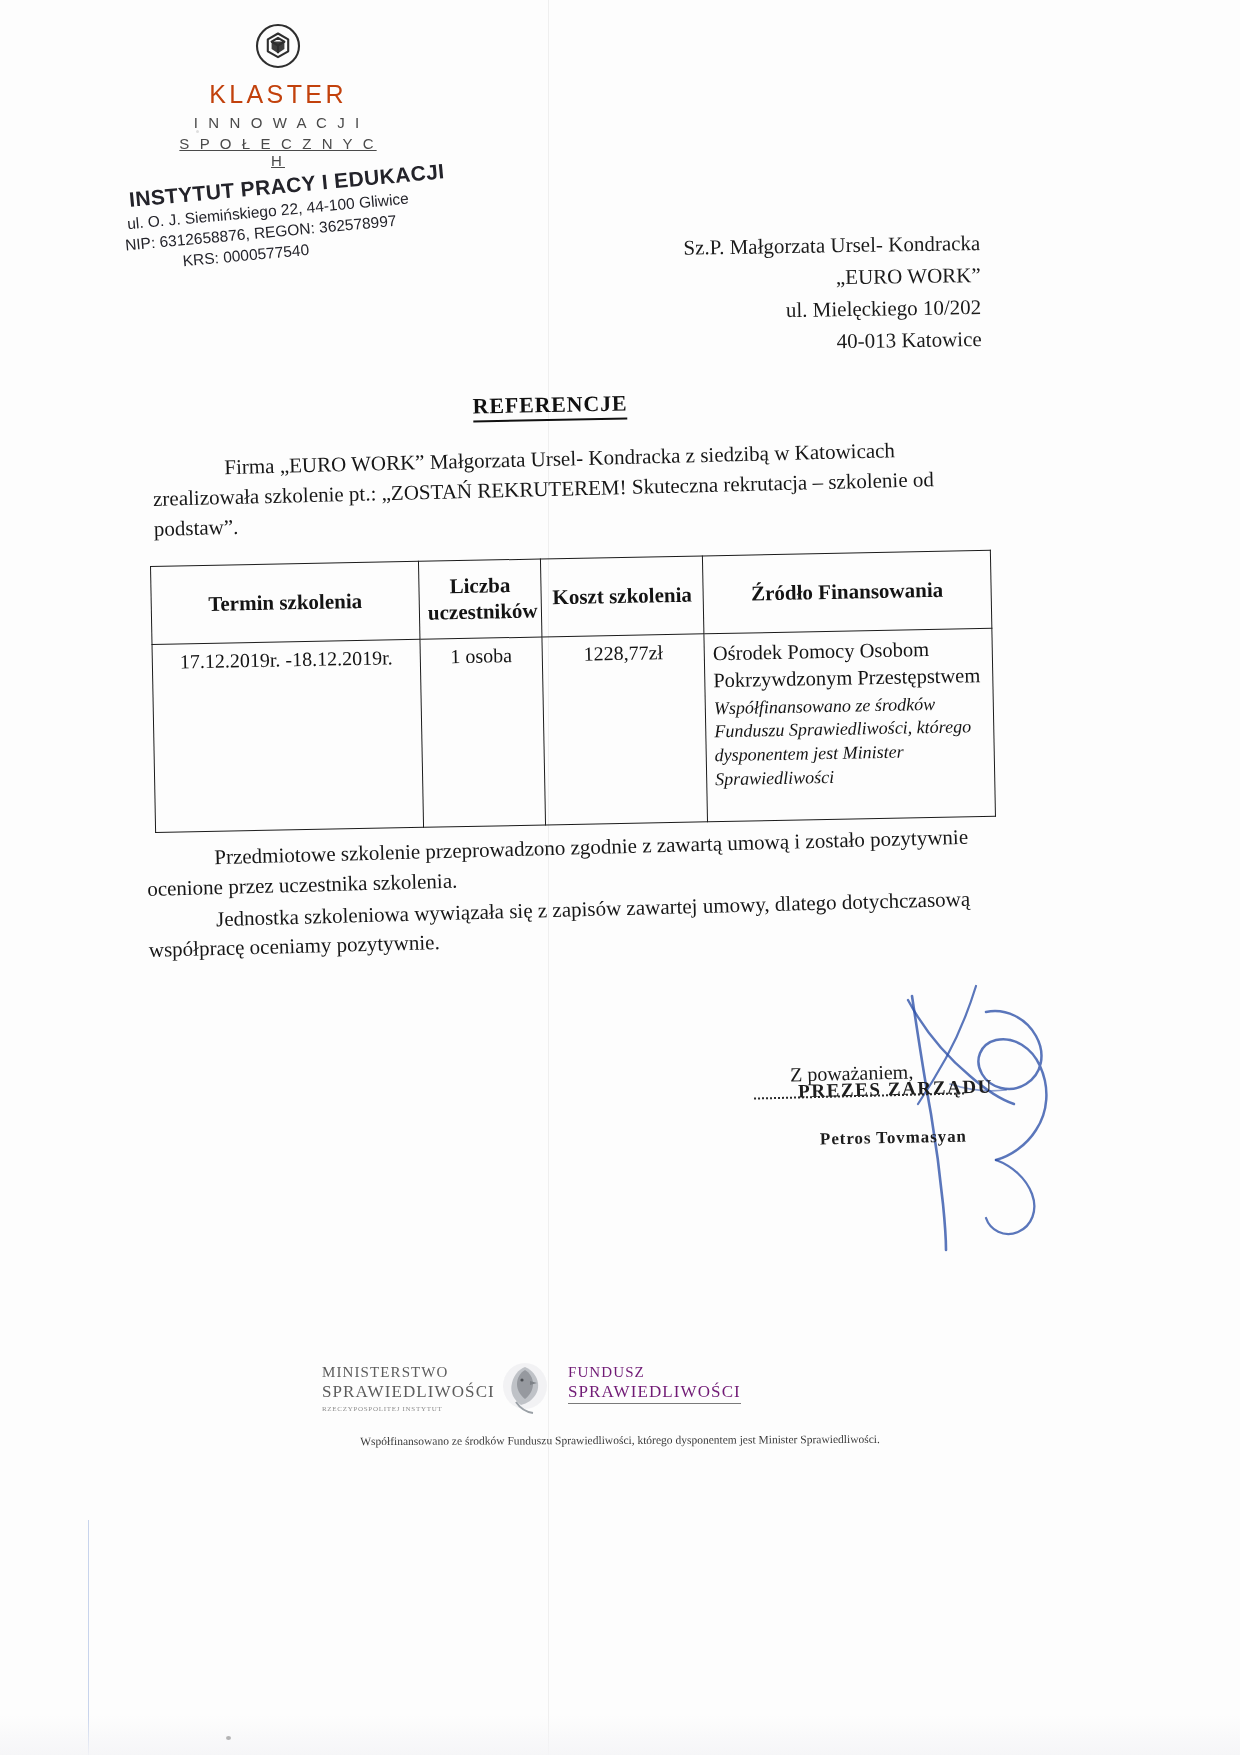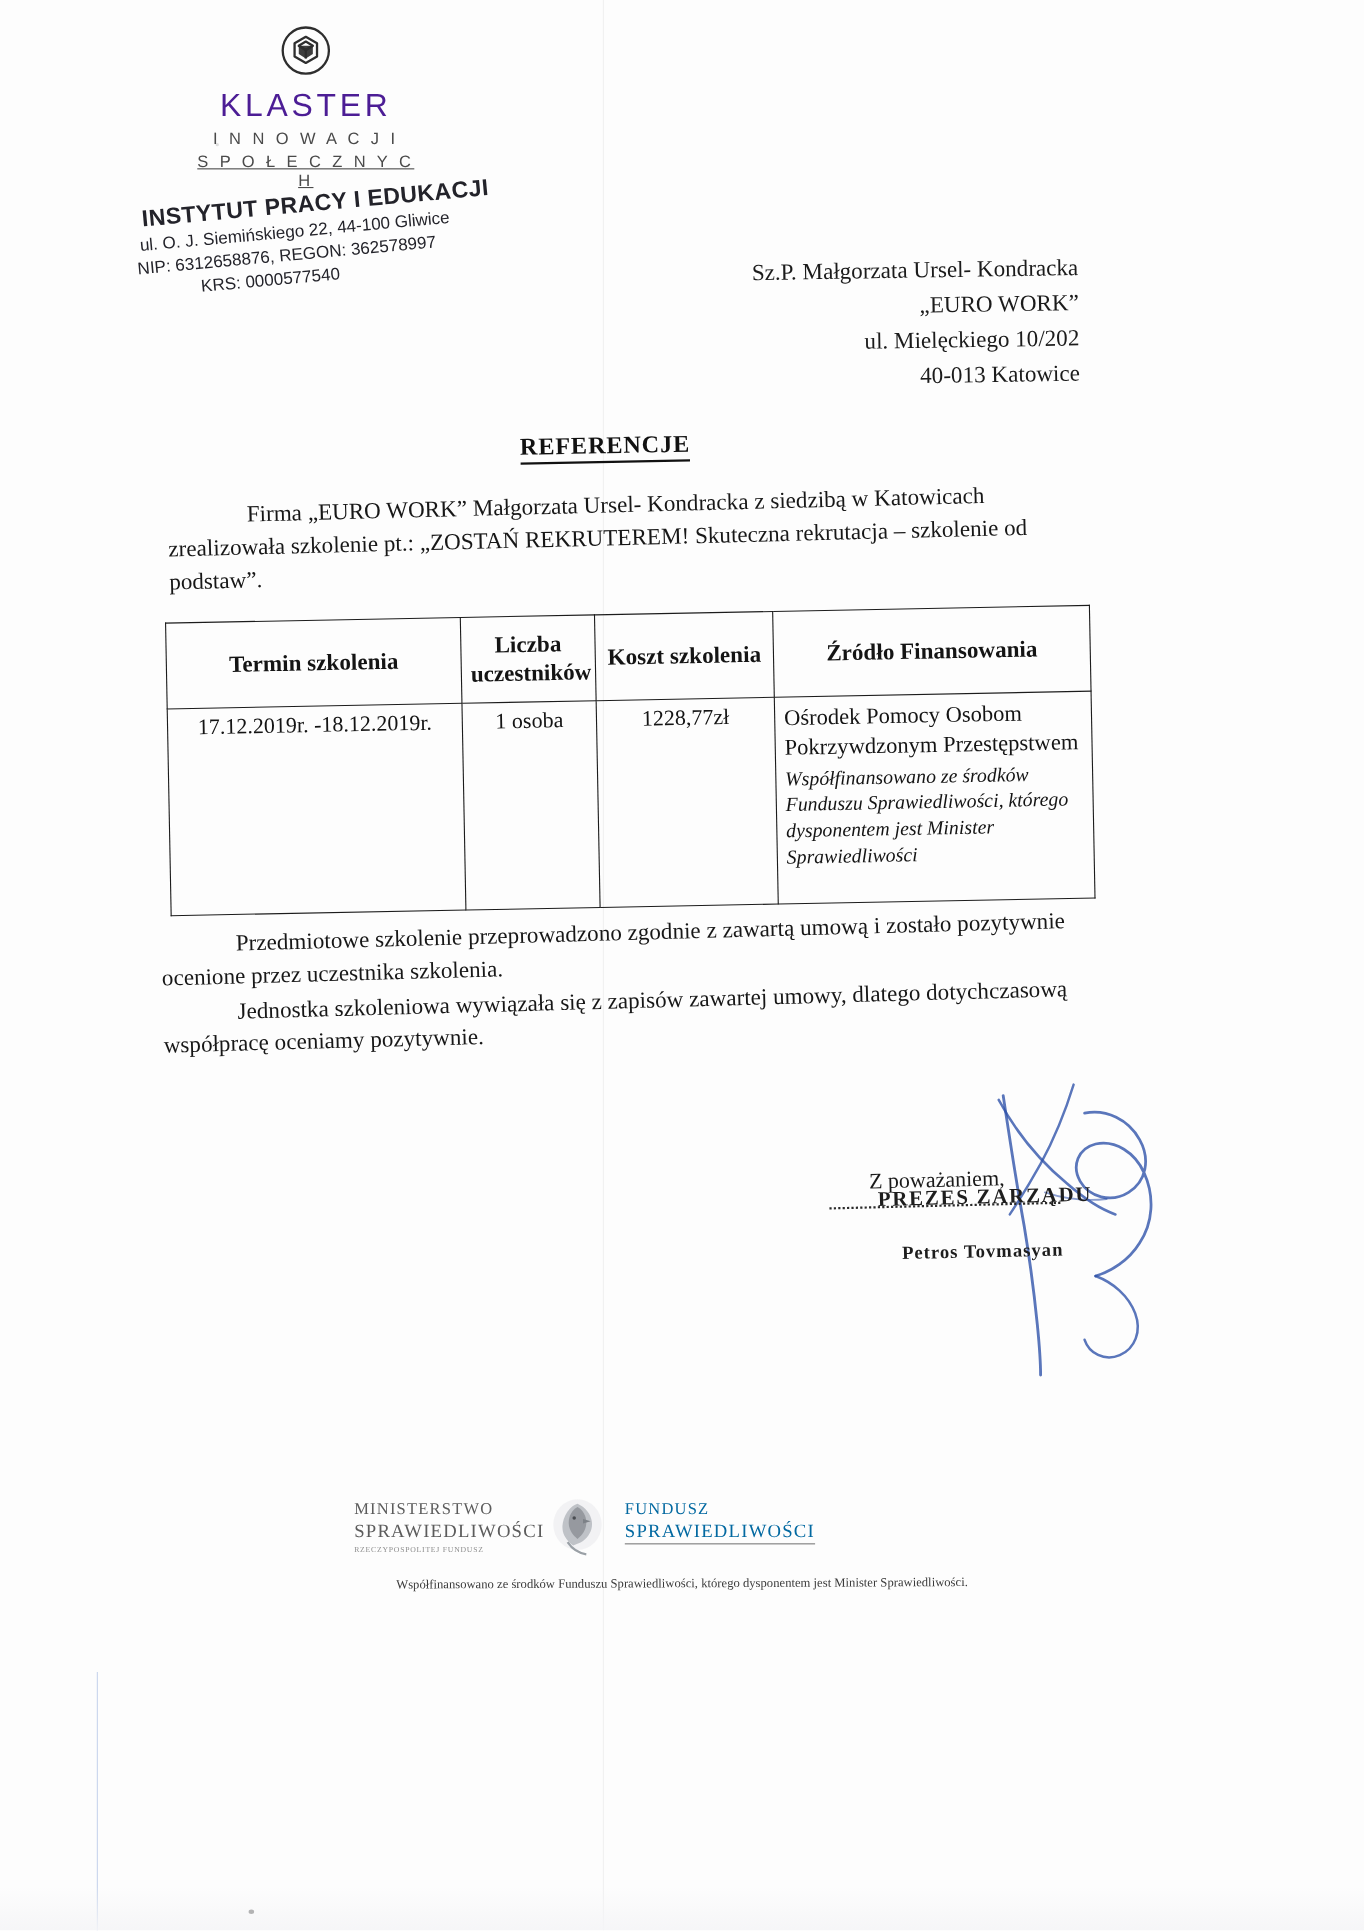--- a/index.html
+++ b/index.html
@@ -66,24 +66,24 @@
     color: #2e2e2e;
   }
   .logo-mark {
     width: 48px;
     height: 48px;
     margin: 0 auto 12px auto;
     display: block;
   }
   .logo-word {
     font-family: "Liberation Sans", sans-serif;
-    font-size: 29px;
+    font-size: 25px;
     letter-spacing: 3.4px;
     font-weight: 400;
-    color: #4c1d95;
+    color: #c2410c;
     line-height: 1;
     text-align: center;
   }
   .logo-sub1, .logo-sub2 {
     font-family: "Liberation Sans", sans-serif;
     font-size: 15px;
     letter-spacing: 3.1px;
     color: #4a4a4a;
     margin-top: 7px;
   }
@@ -304,21 +304,21 @@
     line-height: 1.18;
   }
   .min-l1 { font-size: 15px; letter-spacing: 1.1px; }
   .min-l2 { font-size: 17px; letter-spacing: 1.1px; }
   .min-l3 { font-size: 7px; letter-spacing: 0.7px; color: #8d8d8d; margin-top: 3px; }
   .fund-logo {
     position: absolute;
     left: 568px;
     top: 12px;
     font-family: "Liberation Serif", serif;
-    color: #0369a1;
+    color: #701a75;
     line-height: 1.18;
   }
   .fund-l1 { font-size: 15px; letter-spacing: 1.1px; }
   .fund-l2 { font-size: 17px; letter-spacing: 1.1px; border-bottom: 1.2px solid #7a7a7a; display: inline-block; padding-bottom: 1px; }
   .eagle {
     position: absolute;
     left: 494px;
     top: 4px;
     width: 62px;
     height: 64px;
@@ -434,21 +434,21 @@
     <div class="sig-role">PREZES ZARZĄDU</div>
     <div class="sig-dots"></div>
     <div class="sig-name">Petros Tovmasyan</div>
   </div>
 
   <div class="footer">
     <div class="footer-row">
       <div class="min-logo">
         <div class="min-l1">MINISTERSTWO</div>
         <div class="min-l2">SPRAWIEDLIWOŚCI</div>
-        <div class="min-l3">RZECZYPOSPOLITEJ FUNDUSZ</div>
+        <div class="min-l3">RZECZYPOSPOLITEJ INSTYTUT</div>
       </div>
 
       <svg class="eagle" viewBox="0 0 62 64">
         <ellipse cx="31" cy="30" rx="22" ry="23" fill="#e9e9ec" opacity="0.55"></ellipse>
         <path d="M31 11 C38 14, 43 20, 44 27 C45 34, 42 40, 36 45 C33 47, 30 48, 27 49
                  C24 47, 21 44, 19 40 C16 34, 17 25, 22 18 C25 14, 28 12, 31 11 Z" fill="#b9bcc2" opacity="0.9"></path>
         <path d="M31 14 C36 17, 39 22, 39 28 C39 34, 36 39, 31 43 C26 39, 23 34, 23 28 C23 22, 26 17, 31 14 Z" fill="#8e9298" opacity="0.85"></path>
         <circle cx="28" cy="24" r="1.6" fill="#4a4d52"></circle>
         <path d="M36 25 L43 27 L36 29 Z" fill="#7d8187"></path>
         <path d="M22 46 C26 52, 32 56, 39 57" stroke="#9aa0a6" stroke-width="2" fill="none"></path>

